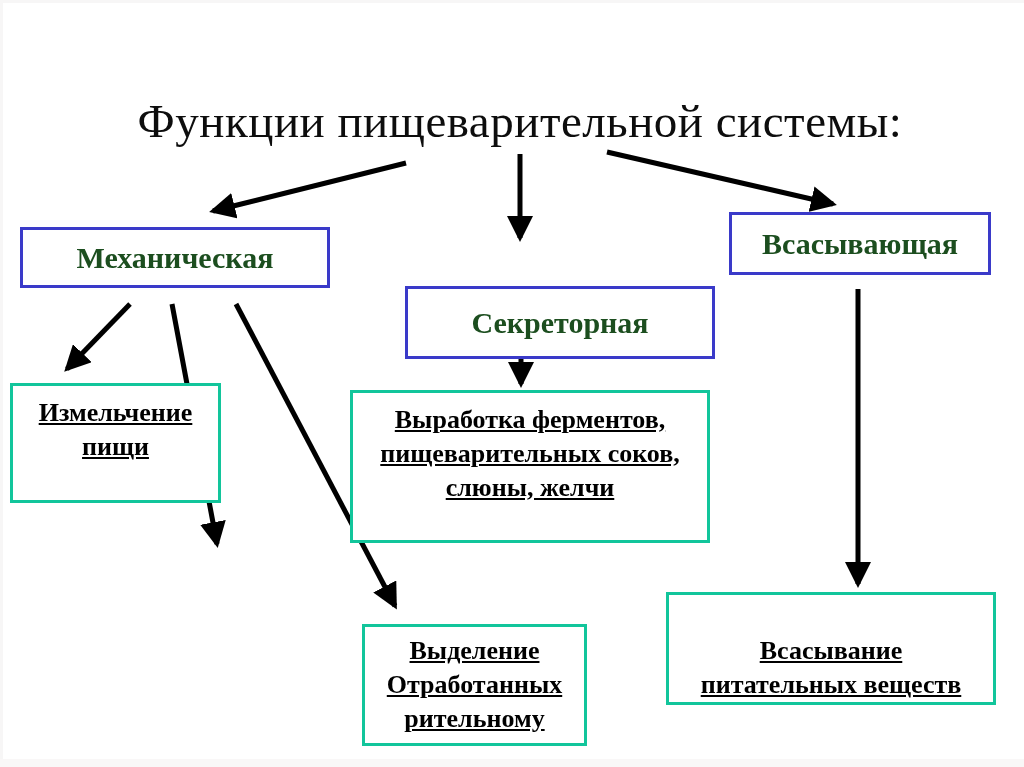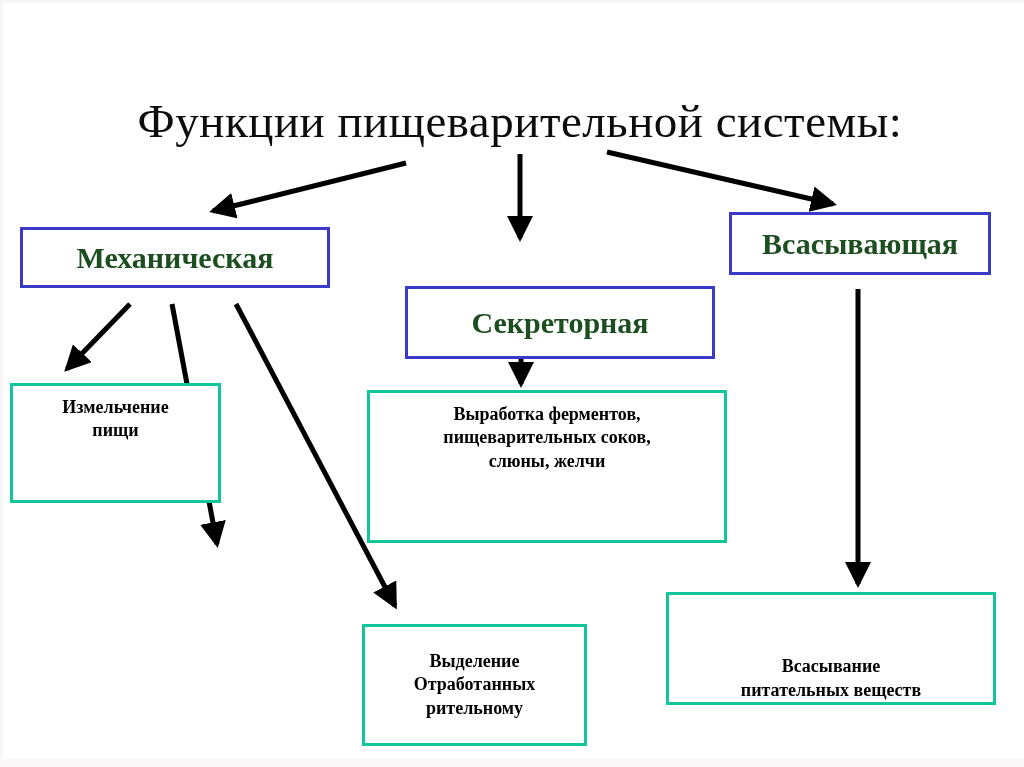--- a/index.html
+++ b/index.html
@@ -65,32 +65,33 @@
     border: 3px solid var(--primary-border, #3a3ac9);
   }
   .box.primary span {
     font-size: 30px;
     color: var(--primary-text, #1c4e1f);
   }
   .box.secondary {
     border: 3px solid var(--secondary-border, #12c59b);
   }
   .box.secondary span {
-    font-size: 18px;
+    font-size: 26px;
     color: var(--secondary-text, #000000);
+    text-decoration: underline;
   }
   .box.align-top { align-items: flex-start; padding-top: 10px; }
 
   #box-mechanical { left: 20px;  top: 227px; width: 310px; height: 61px; }
   #box-secretory  { left: 405px; top: 246px; width: 310px; height: 73px; margin-top: 40px; }
   #box-absorbing  { left: 729px; top: 212px; width: 262px; height: 63px; text-align: center; }
 
   #box-grinding   { left: 10px;  top: 383px; width: 211px; height: 120px; }
   #box-movement   { left: 16px;  top: 552px; width: 302px; height: 132px; }
-  #box-production { left: 367px; top: 390px; width: 360px; height: 153px; }
+  #box-production { left: 350px; top: 390px; width: 360px; height: 153px; }
   #box-excretion  { left: 362px; top: 624px; width: 225px; height: 122px; }
   #box-absorption { left: 666px; top: 592px; width: 330px; height: 113px; align-items: flex-end; }
 </style>
 </head>
 <body>
 
 <div class="slide">
 
   <div class="edge-top"></div>
   <div class="edge-left"></div>

